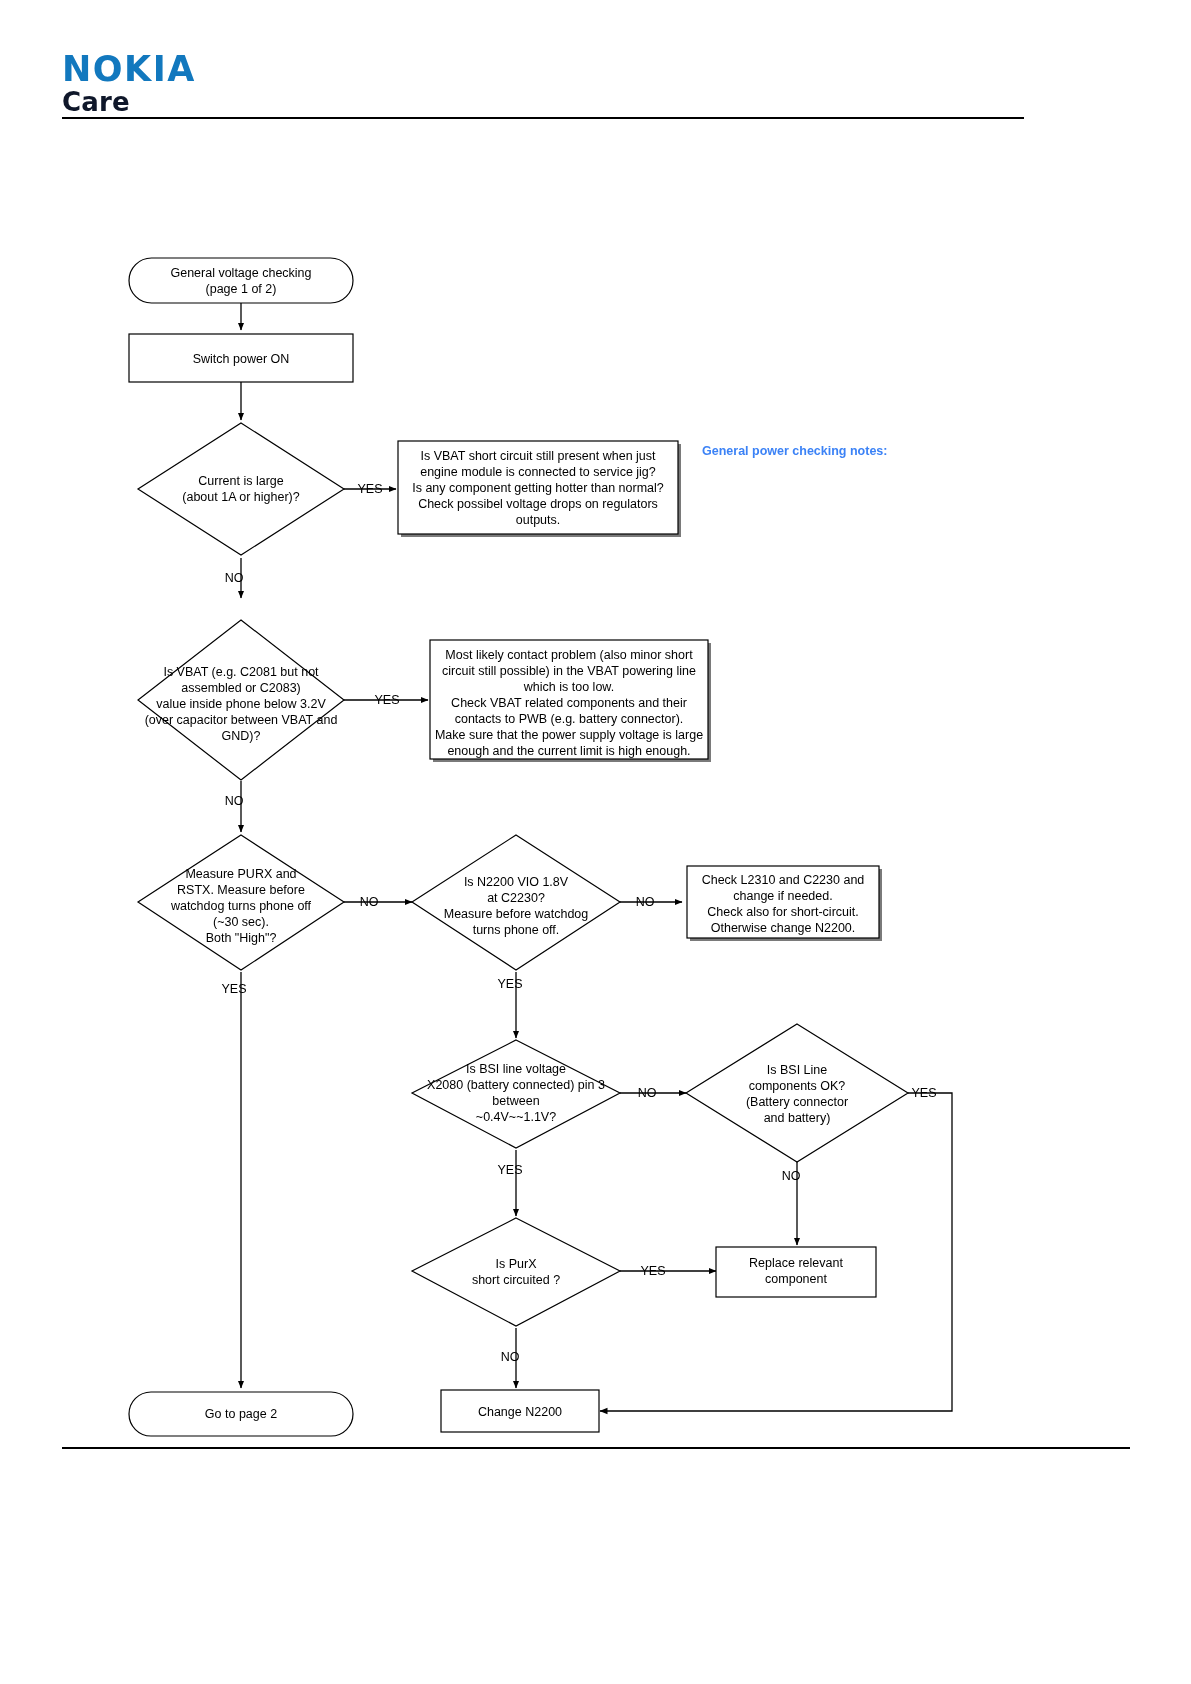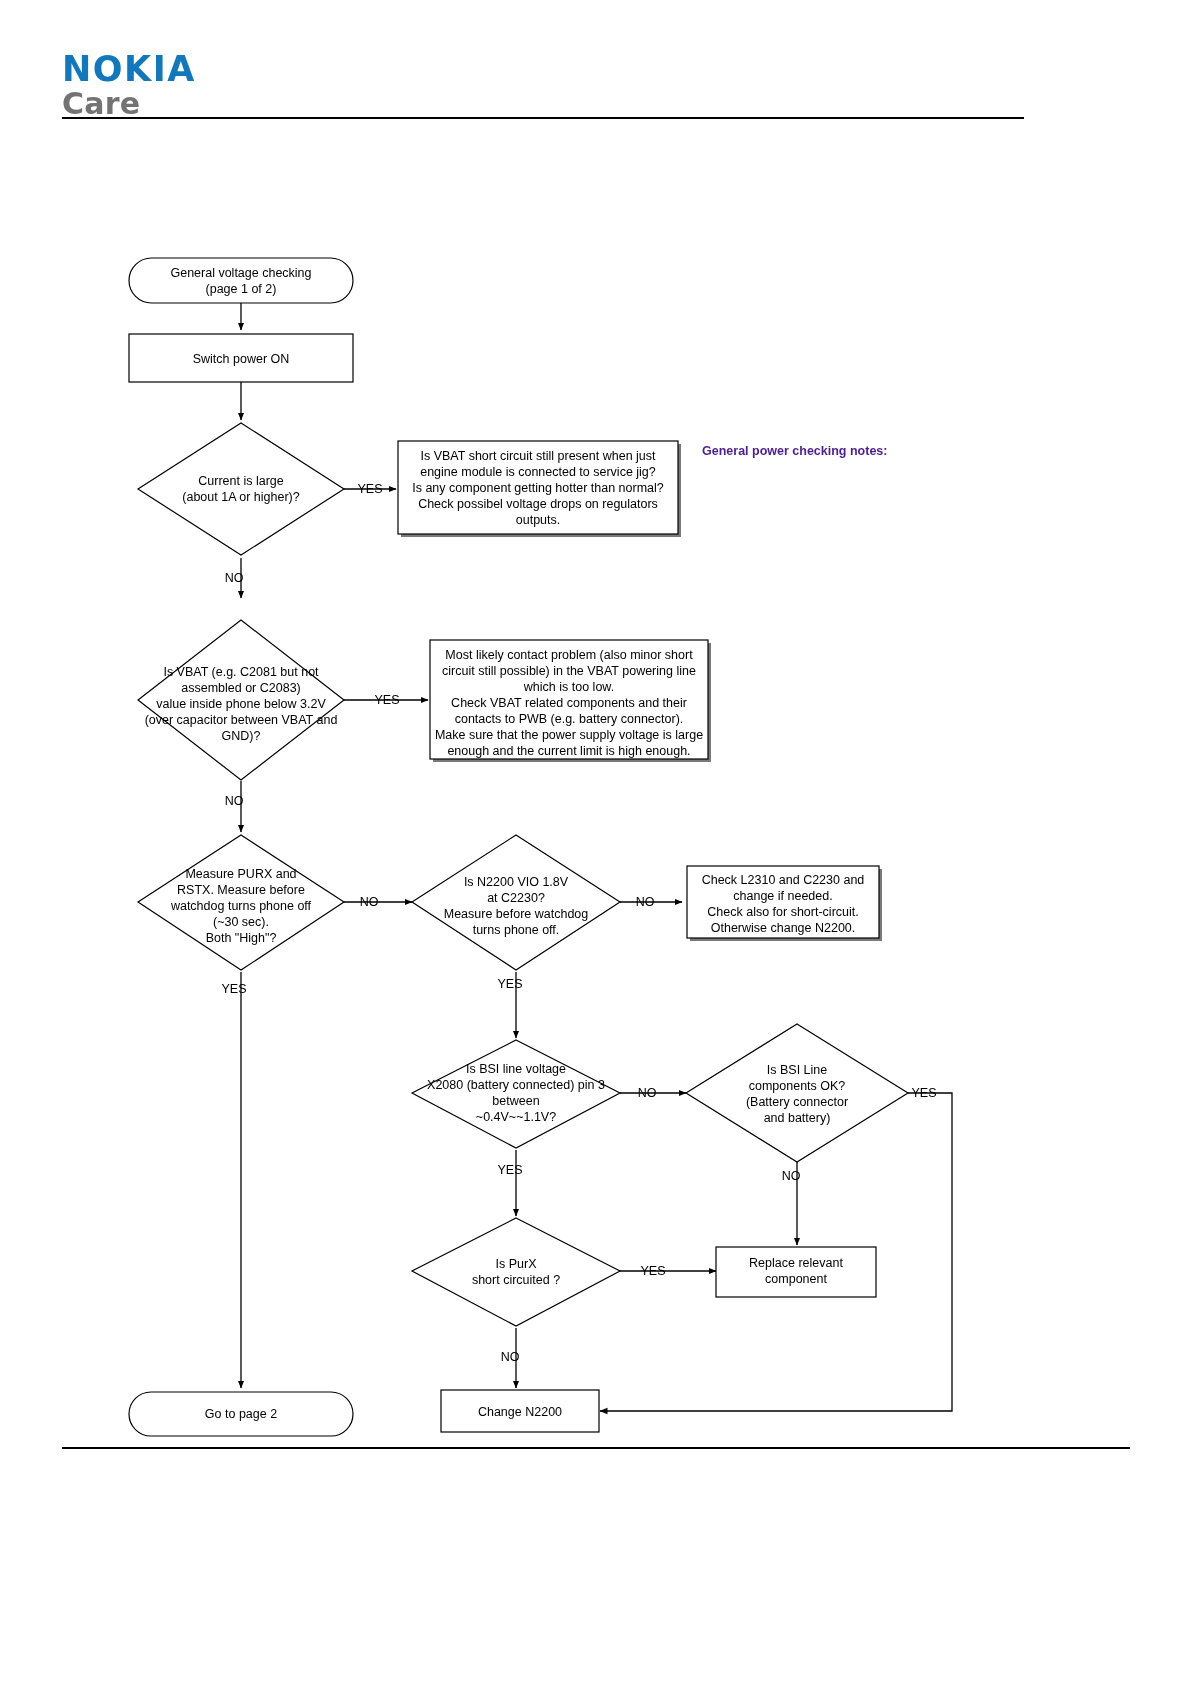--- a/index.html
+++ b/index.html
@@ -32,23 +32,23 @@
     font-family: "DejaVu Sans", sans-serif;
     font-weight: 700;
     font-size: 35px;
     letter-spacing: 1.5px;
     color: #1278BE;
     display: block;
   }
   .brand-care {
     font-family: "DejaVu Sans", sans-serif;
     font-weight: 700;
-    font-size: 30px;
+    font-size: 26px;
     letter-spacing: 0.2px;
-    color: #737373;
+    color: #0f172a;
     display: block;
     margin-top: 2px;
   }
   .rule-top {
     position: absolute;
     left: 62px;
     top: 117px;
     width: 962px;
     height: 2px;
     background: #000000;
@@ -61,21 +61,21 @@
     height: 2px;
     background: #000000;
   }
   
   .notes {
     position: absolute;
     left: 702px;
     top: 443px;
     width: 330px;
     font-size: 12.5px;
-    color: #4c1d95;
+    color: #3b82f6;
     line-height: 1.35;
   }
   .notes-title {
     font-weight: 700;
     display: block;
   }
   .notes-body {
     display: block;
   }
   

